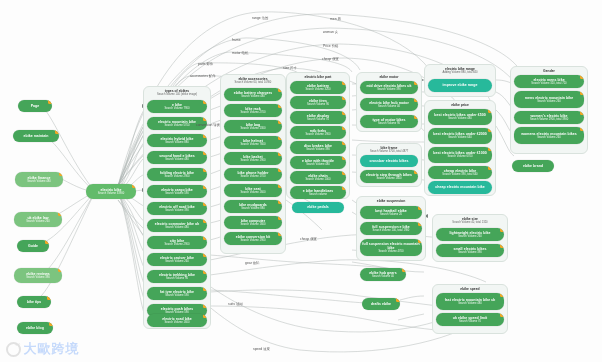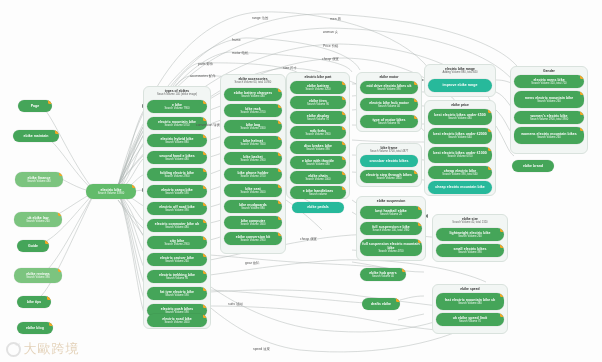--- a/index.html
+++ b/index.html
@@ -24,21 +24,21 @@
   .g-dark{background:#45a559;}
   .g-teal{background:#27b99b;}
   .g-lite{background:#7cc47f;}
   .badge{position:absolute;top:-1px;right:-1px;width:5px;height:5px;
         background:#f5a623;border-radius:1.5px;}
   .elabel{position:absolute;font-size:3.4px;color:#555;white-space:nowrap;}
   .wm{position:absolute;left:6px;bottom:4px;display:flex;align-items:center;
       gap:3px;opacity:.28;}
   .wm-ring{width:15px;height:15px;border-radius:50%;border:2px solid #9a9a9a;
       box-sizing:border-box;}
-  .wm-txt{font-size:13px;font-weight:normal;color:#a16207;letter-spacing:1px;}
+  .wm-txt{font-size:13px;font-weight:bold;color:#3b82f6;letter-spacing:1px;}
   .wm-dots{font-size:7px;color:#9a9a9a;margin-left:-9px;margin-top:-6px;}
 </style>
 </head>
 <body>
 
 <div id="stage">
 
   <svg class="edges" viewBox="0 0 602 362" preserveAspectRatio="none">
     <g stroke="#9aa3a0" stroke-width="0.45" fill="none" opacity="0.85">
 

